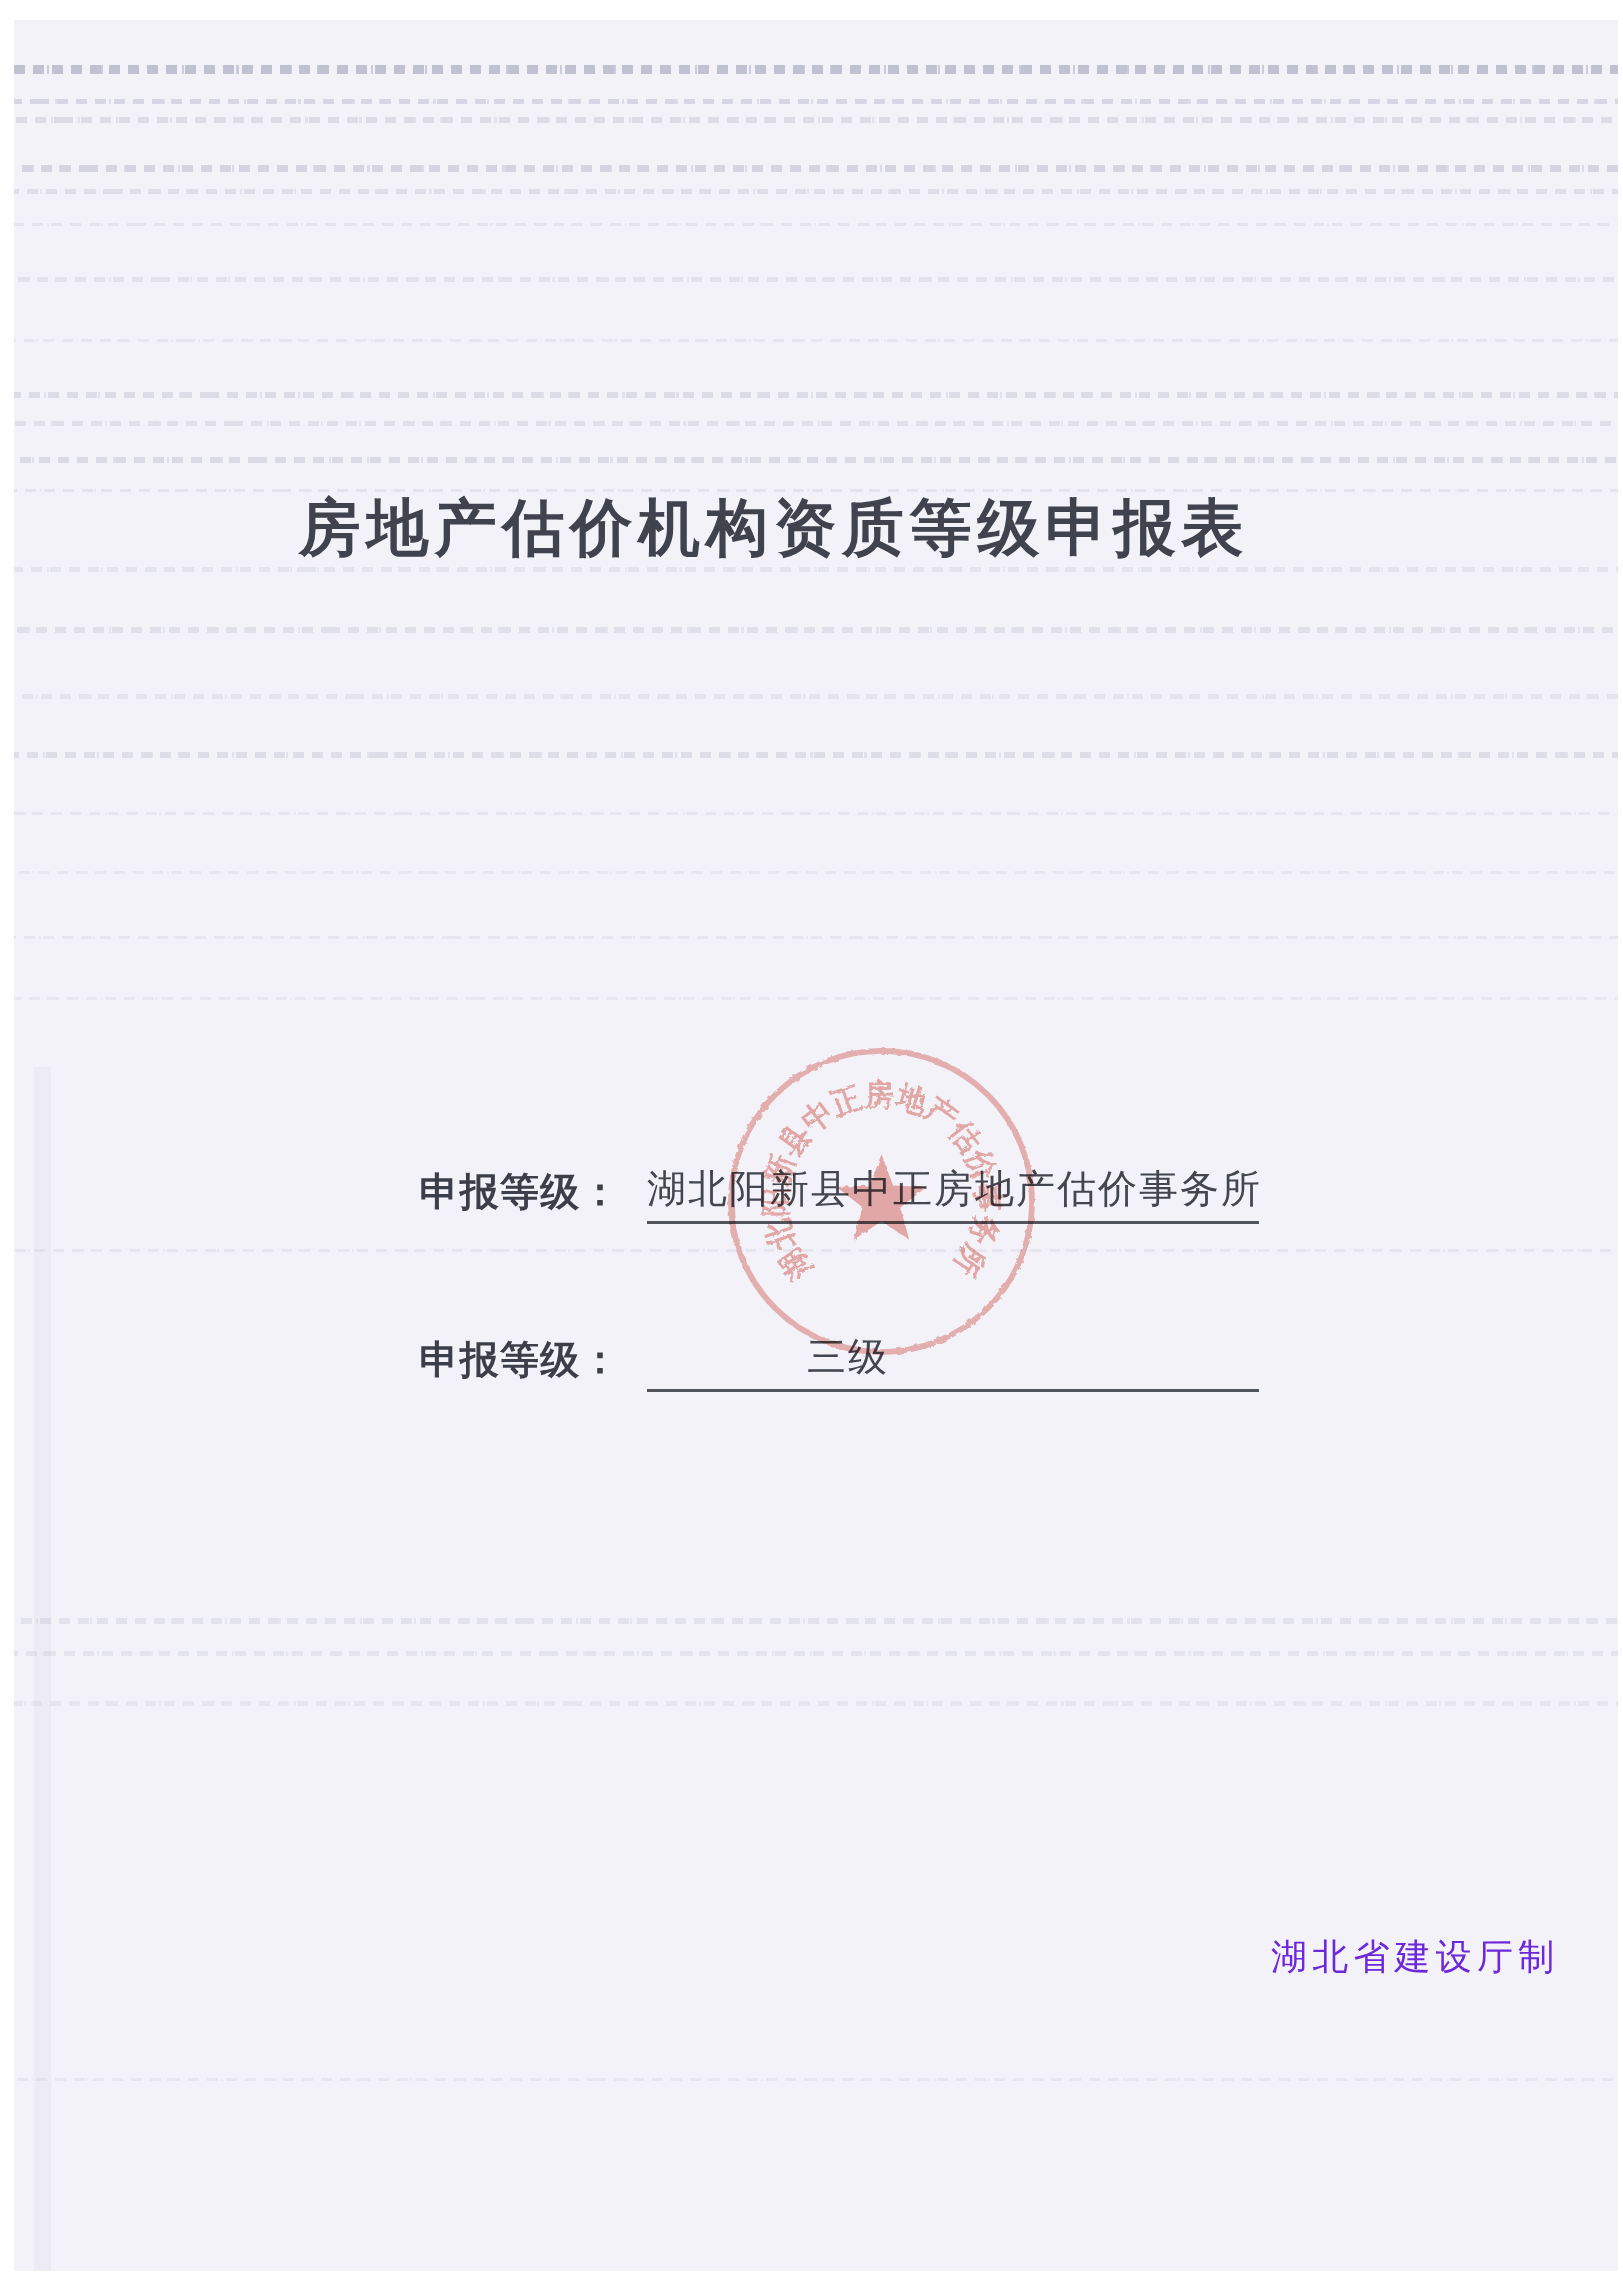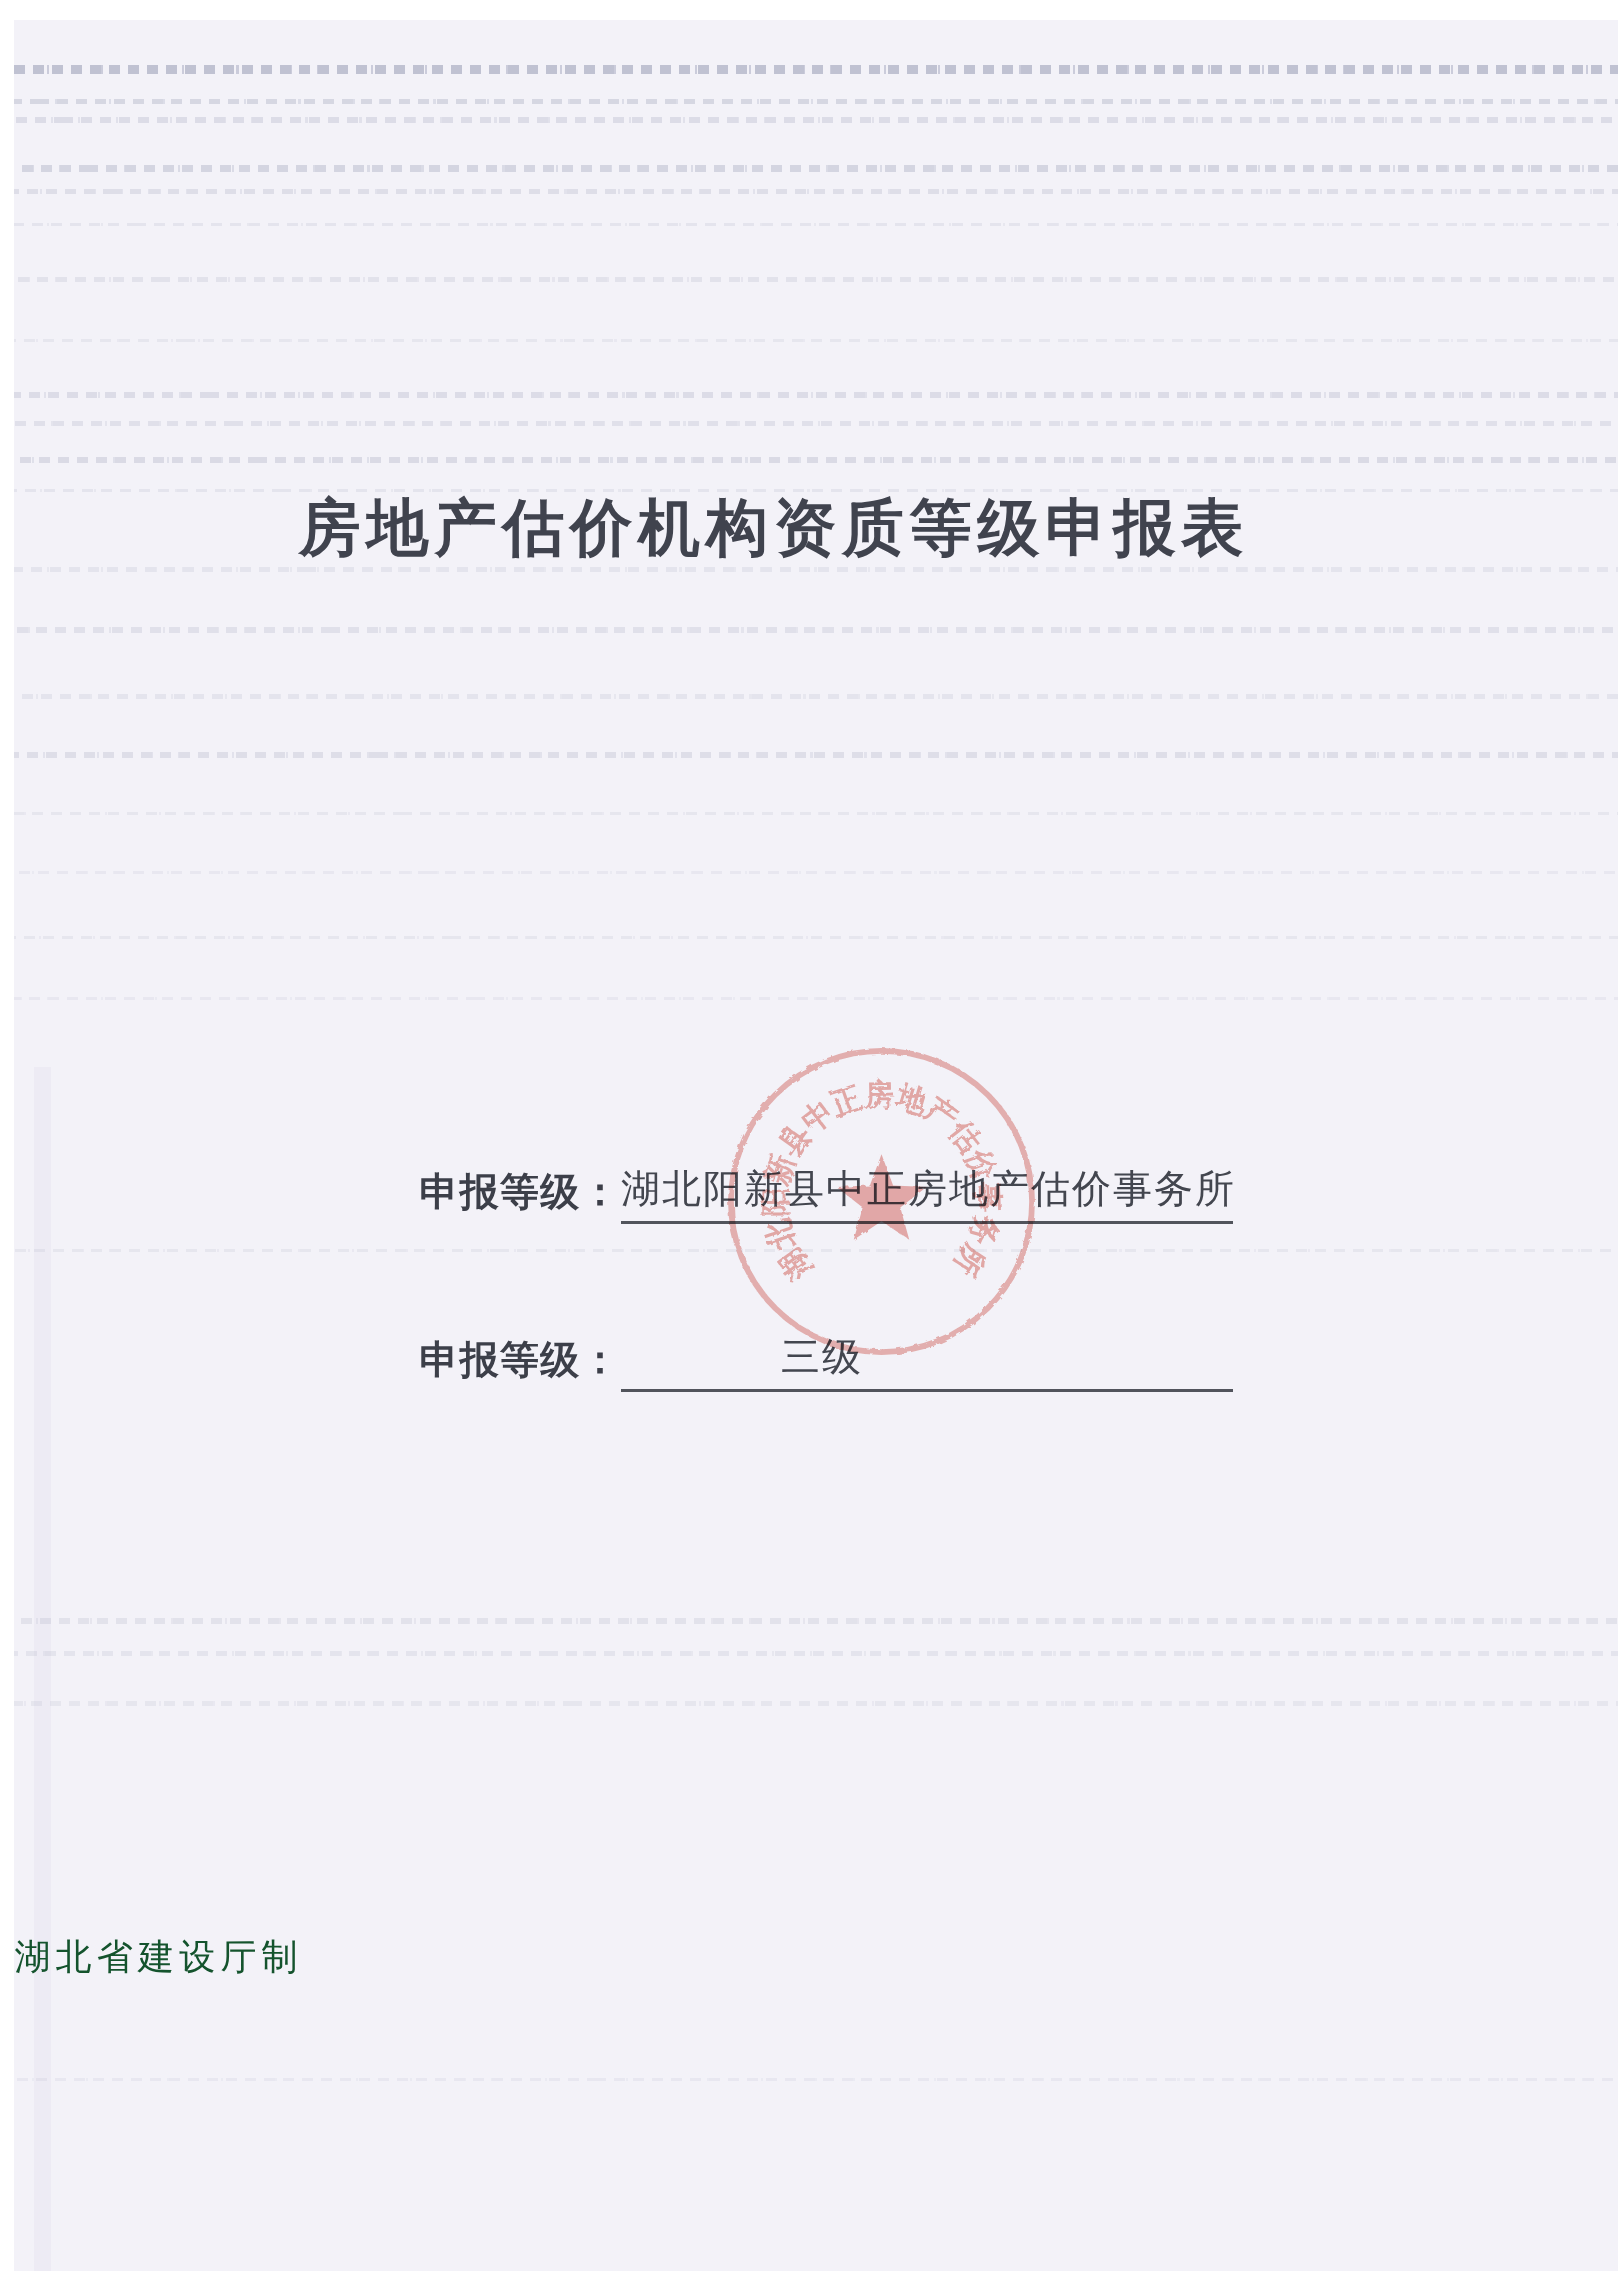--- a/index.html
+++ b/index.html
@@ -31,30 +31,30 @@
   .row{
     position:absolute;left:405px;height:46px;white-space:nowrap;
   }
   .label{
     display:inline-block;vertical-align:bottom;
     font-family:"DejaVu Sans","Liberation Sans",sans-serif;
     font-weight:bold;font-size:39px;color:#3c3f49;letter-spacing:1.3px;
     padding-bottom:5.2px;
   }
   .value{
-    display:inline-block;vertical-align:bottom;width:612px;
+    display:inline-block;vertical-align:bottom;width:612px;margin-left:26px;
     border-bottom:3.9px solid #51545c;text-align:center;
     font-size:39px;color:#43464f;padding-bottom:5.2px;letter-spacing:2px;
   }
   .vi{position:relative;display:inline-block;}
   .v2{left:-105px;}
   .v3{left:-26px;}
   .footer{
     position:absolute;top:1913px;left:0;width:1545px;
-    text-align:left;font-size:36px;color:#14532d;letter-spacing:5.2px;
+    text-align:right;font-size:36px;color:#6d28d9;letter-spacing:5.2px;
   }
   .seal{
     position:absolute;left:708px;top:1022px;width:319px;height:319px;
     mix-blend-mode:multiply;opacity:.9;
   }
   .seal .ring{fill:none;stroke-width:9;opacity:.5;}
   .seal .star{opacity:.55;}
   .seal .sealtext{font-size:49px;opacity:.55;font-weight:bold;
     font-family:"DejaVu Sans","Liberation Sans",sans-serif;}
 </style>

